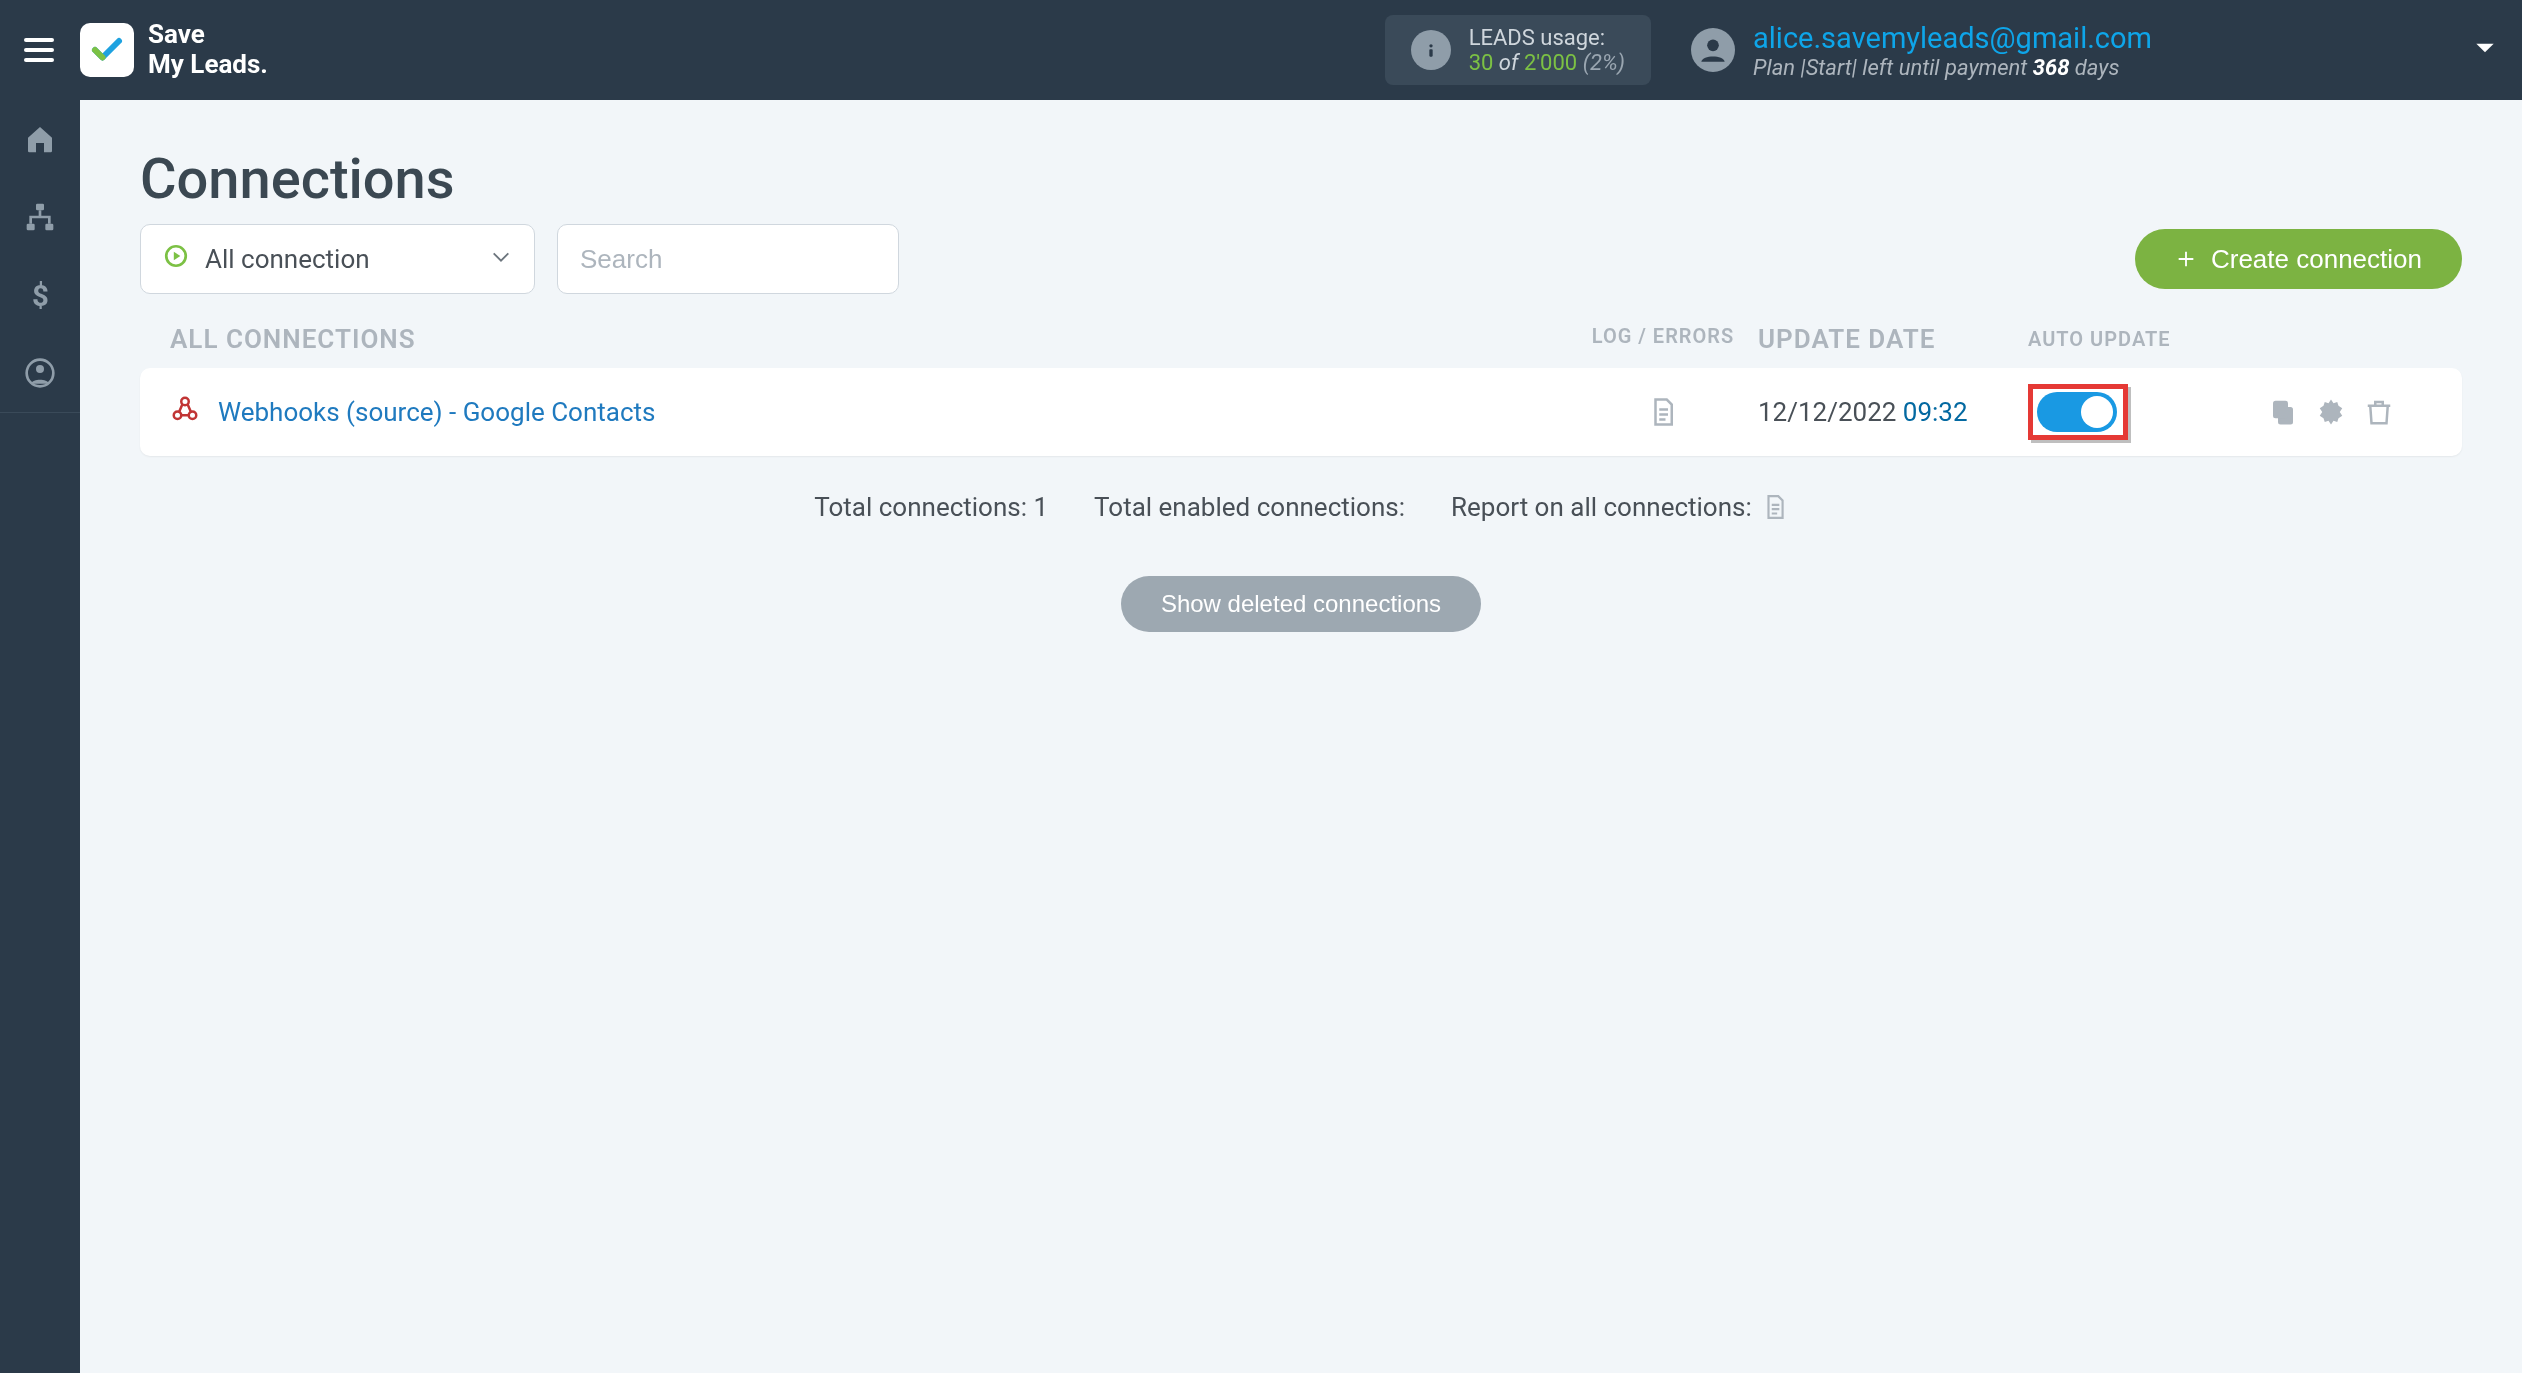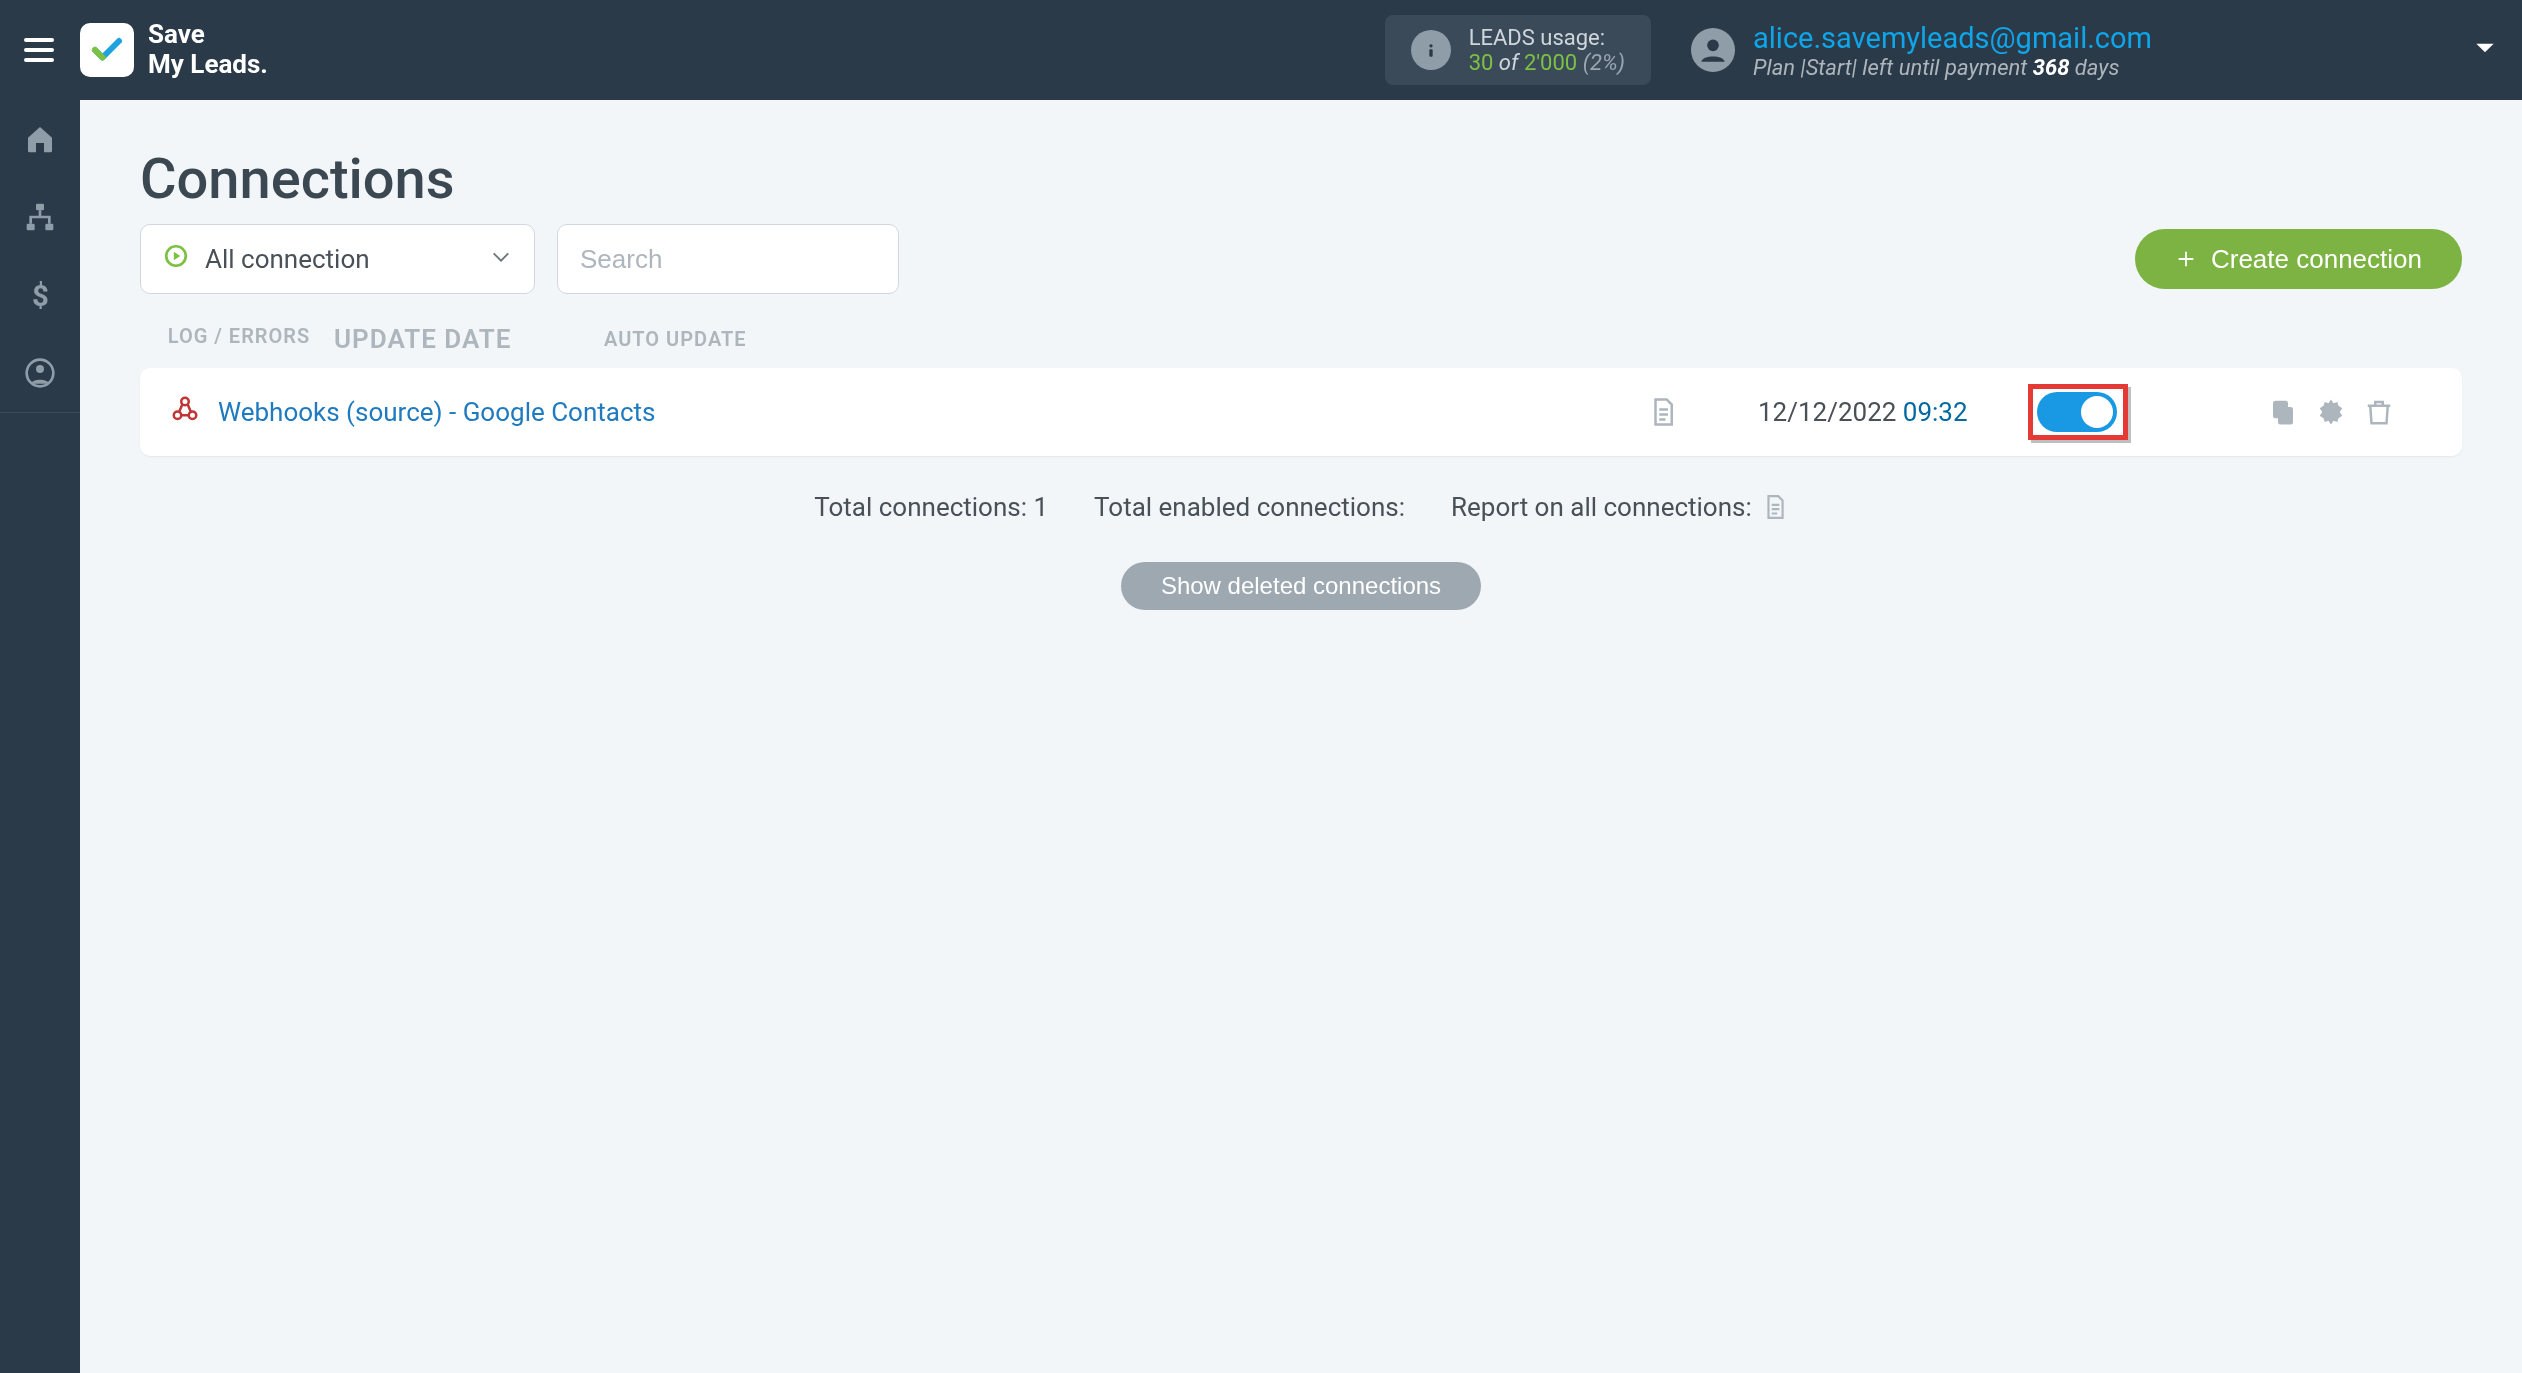--- a/index.html
+++ b/index.html
@@ -127,22 +127,22 @@
   }
   .c5{width:200px;display:flex;gap:18px;justify-content:flex-start;align-items:center;padding-left:10px;}
   .c5 svg{width:30px;height:30px;fill:#adb5bd;cursor:pointer;}
 
   .summary{
     display:flex;justify-content:center;gap:46px;font-size:26px;color:#495057;margin-top:36px;align-items:center;
   }
   .summary svg{width:26px;height:30px;fill:none;stroke:#adb5bd;stroke-width:2;}
 
   .show-deleted{
-    display:block;margin:40px auto 0;background:#9da8b1;color:#fff;border:none;border-radius:30px;
-    height:48px;padding:0 40px;font-size:24px;cursor:pointer;
+    display:block;margin:54px auto 0;background:#9da8b1;color:#fff;border:none;border-radius:30px;
+    height:56px;padding:0 40px;font-size:24px;cursor:pointer;
   }
 </style>
 </head>
 <body>
 
 <div class="topbar">
   <div class="hamburger">
     <span></span>
       <span></span>
       <span></span>
@@ -247,20 +247,21 @@
       <div class="grow"></div>
       <button class="create-btn">
         <svg viewBox="0 0 24 24">
             <path d="M11 4h2v16h-2zM4 11h16v2H4z"></path>
           </svg>
         <span>Create connection</span>
       </button>
     </div>
 
     <div class="thead">
+      <div class="c1">ALL CONNECTIONS</div>
       <div class="c2">LOG / ERRORS</div>
       <div class="c3">UPDATE DATE</div>
       <div class="c4">AUTO UPDATE</div>
       <div class="c5"></div>
     </div>
 
     <div class="row">
       <div class="c1">
         <span class="wh-icon">
           <svg viewBox="0 0 24 24">

